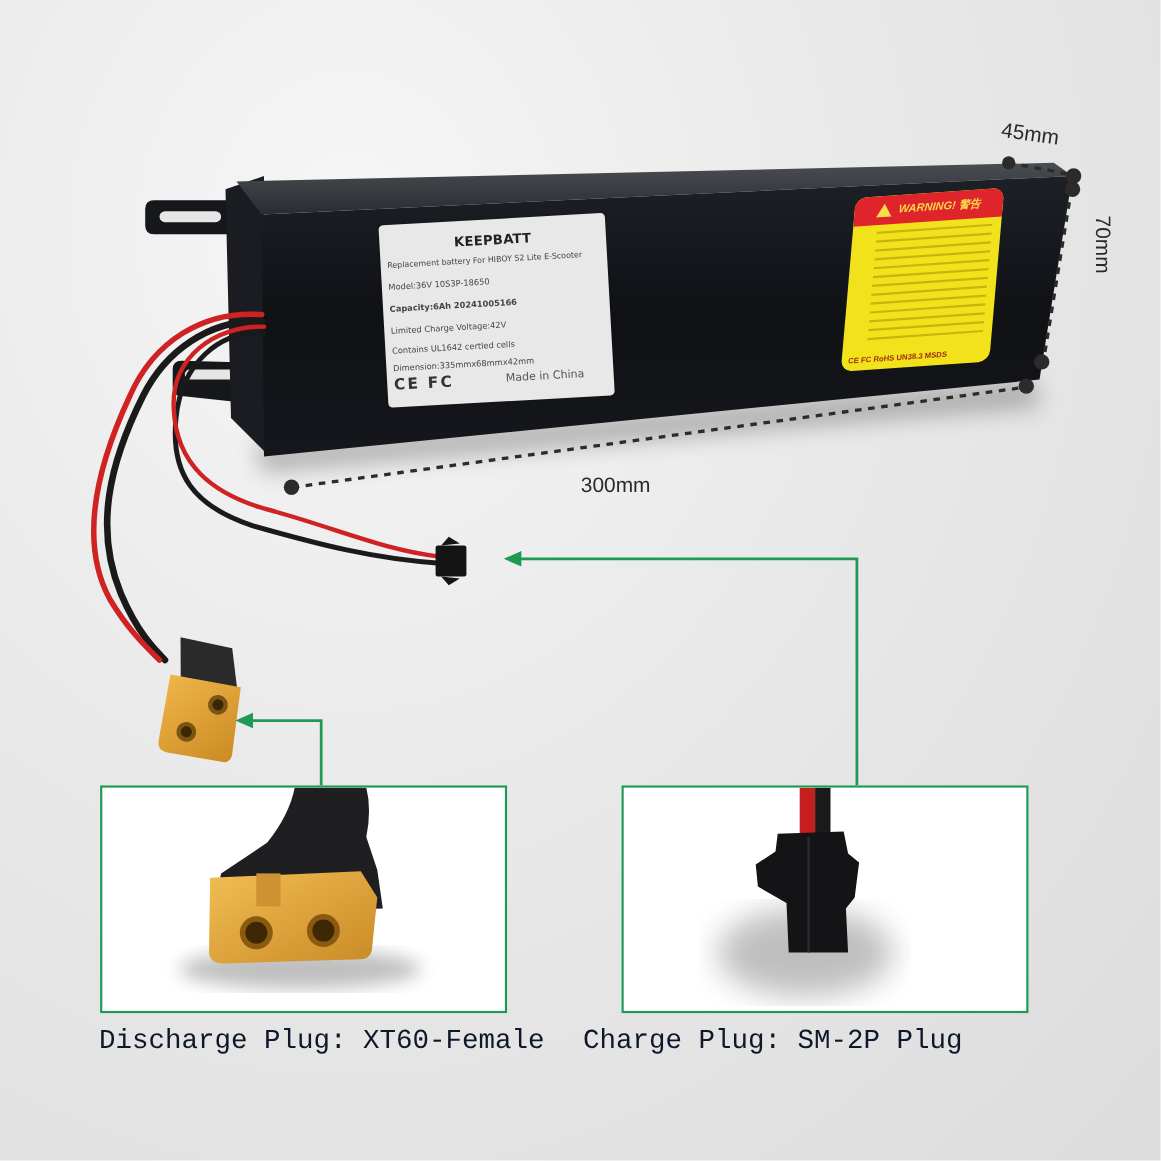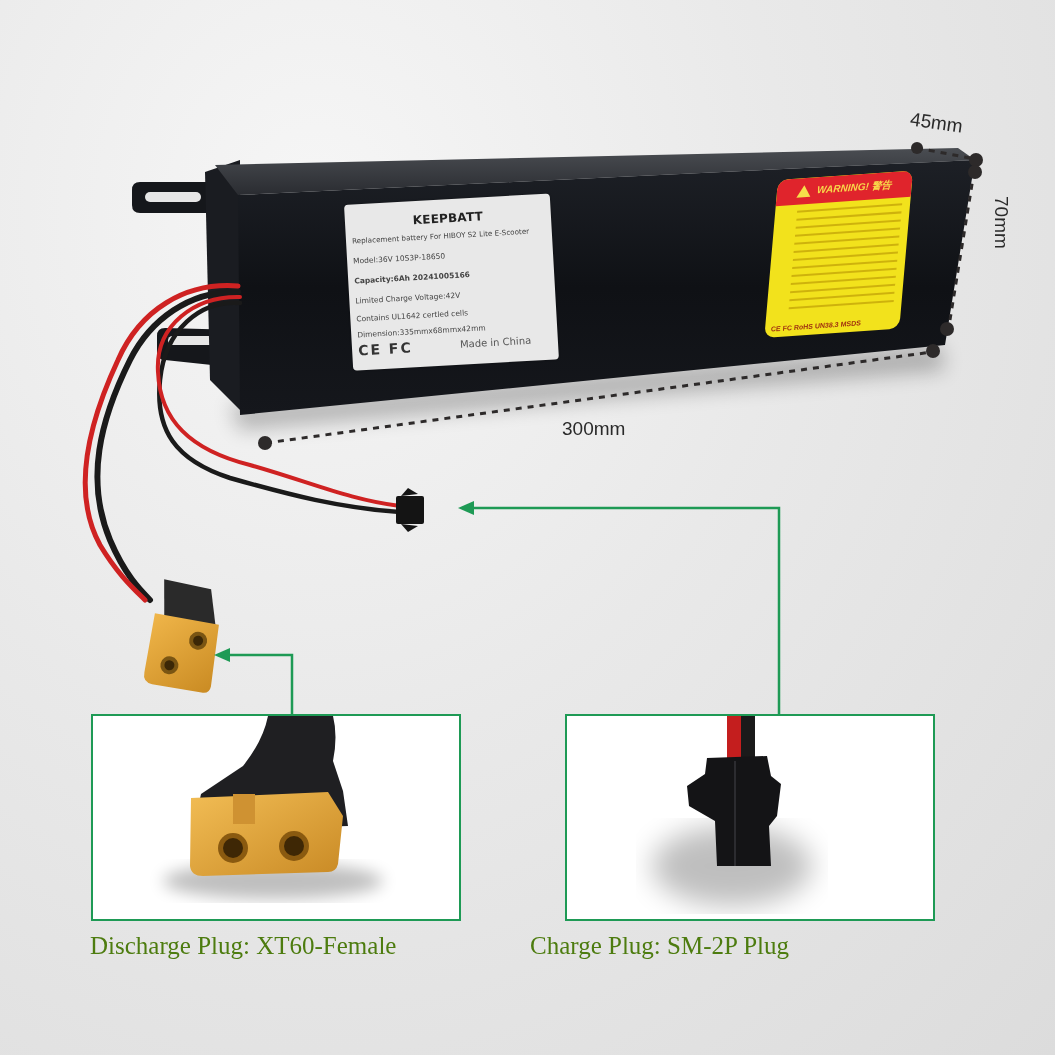--- a/index.html
+++ b/index.html
@@ -25,21 +25,21 @@
     background:#f2e21c; border-radius:10px; overflow:hidden;
     transform: skewY(-4deg) skewX(-5deg); transform-origin:left top;
   }
   .warn-card .warn-head { background:#e0242c; height:26px; color:#f8d74a; font-size:10px; font-weight:bold; font-style:italic; display:flex; align-items:center; justify-content:center; gap:6px; }
   .warn-card .tri { width:0; height:0; border-left:7px solid transparent; border-right:7px solid transparent; border-bottom:12px solid #f6e04a; }
   .warn-lines { position:absolute; left:22px; right:8px; top:32px; }
   .warn-lines div { height:2px; background:#b08a00; opacity:0.55; margin-bottom:6px; }
   .warn-foot { position:absolute; left:6px; right:6px; bottom:5px; font-size:7px; color:#a03010; font-weight:bold; }
   .dim-text { position:absolute; color:#2a2a2a; font-size:19px; font-family:"Liberation Sans", sans-serif; }
   .box { position:absolute; background:#fff; border:2px solid #1e9a55; overflow:hidden; }
-  .caption { position:absolute; color:#4d7c0f; font-size:25px; font-family:Liberation Serif, serif; white-space:nowrap; }
+  .caption { position:absolute; color:#0f172a; font-size:25px; font-family:Liberation Mono, monospace; white-space:nowrap; }
 </style>
 </head>
 <body>
 
 <svg class="scene" width="1055" height="1055" viewBox="0 0 1055 1055">
   <defs>
     <filter id="soft" x="-20%" y="-20%" width="140%" height="160%">
       <feGaussianBlur stdDeviation="10"></feGaussianBlur>
     </filter>
     <linearGradient id="bodyGrad" x1="0" y1="0" x2="0" y2="1">
@@ -152,21 +152,21 @@
       <div></div>
       <div></div>
       <div></div>
       <div></div>
   </div>
   <div class="warn-foot">CE FC RoHS UN38.3 MSDS</div>
 </div>
 
 <div class="dim-text" style="left:910px;top:112px;transform:rotate(8deg);">45mm</div>
 <div class="dim-text" style="left:973px;top:228px;transform:rotate(90deg);transform-origin:left top;left:1012px;top:196px;">70mm</div>
-<div class="dim-text" style="left:528px;top:418px;margin-left:34px;">300mm</div>
+<div class="dim-text" style="left:528px;top:431px;">300mm</div>
 
 <div class="box" style="left:91px;top:714px;width:366px;height:203px;">
   <svg width="366" height="203" viewBox="0 0 366 203">
     <defs>
       <filter id="blur2">
           <feGaussianBlur stdDeviation="8"></feGaussianBlur>
         </filter>
       <linearGradient id="xt2" x1="0" y1="0" x2="1" y2="1">
         <stop offset="0" stop-color="#f2bd55"></stop>
         <stop offset="1" stop-color="#c98a25"></stop>

